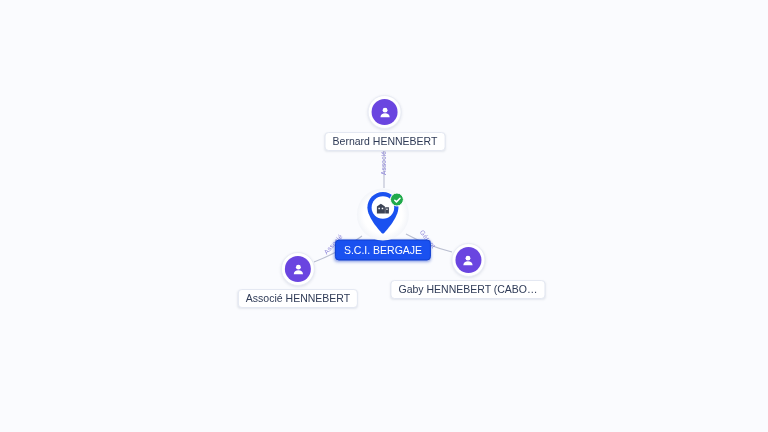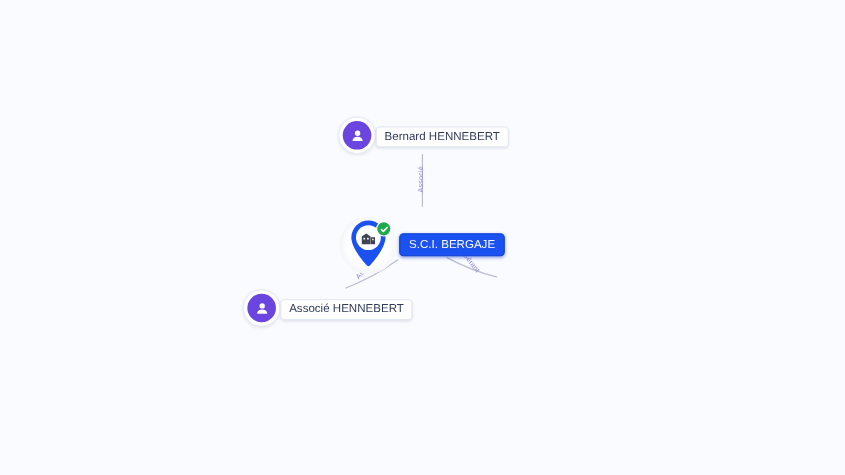--- a/index.html
+++ b/index.html
@@ -23,21 +23,21 @@
     left: 0; top: 0;
     width: 768px;
     height: 432px;
   }
 
   
   .node {
     position: absolute;
     transform: translate(-50%, -50%);
     display: flex;
-    flex-direction: row;
+    flex-direction: column;
     align-items: center;
   }
 
   
   .avatar-ring {
     width: 34px;
     height: 34px;
     border-radius: 50%;
     background: #ffffff;
     border: 1px solid #e9ecf5;
@@ -171,20 +171,31 @@
       <div class="avatar-disc">
         <svg width="15" height="15" viewBox="0 0 24 24" fill="#ffffff">
           <circle cx="12" cy="8.2" r="3.9"></circle>
           <path d="M4.6 19.4c0-4.1 3.3-6.2 7.4-6.2s7.4 2.1 7.4 6.2z"></path>
         </svg>
       </div>
     </div>
     <div class="chip">Associé HENNEBERT</div>
   </div>
 
+  <div class="node" style="left:468px; top:271px;">
+    <div class="avatar-ring">
+      <div class="avatar-disc">
+        <svg width="15" height="15" viewBox="0 0 24 24" fill="#ffffff">
+          <circle cx="12" cy="8.2" r="3.9"></circle>
+          <path d="M4.6 19.4c0-4.1 3.3-6.2 7.4-6.2s7.4 2.1 7.4 6.2z"></path>
+        </svg>
+      </div>
+    </div>
+    <div class="chip">Gaby HENNEBERT (CABO…</div>
+  </div>
 
   <div class="node" style="left:383px; top:224px;">
     <div class="pin-wrap">
       <div class="pin-halo"></div>
 
       <div class="pin">
         <svg width="38" height="46" viewBox="0 0 38 46">
           <path d="M19 1.5C10.4 1.5 3.5 8.4 3.5 17c0 9.6 11.4 22.4 14.2 25.4a1.8 1.8 0 0 0 2.6 0C23.1 39.4 34.5 26.6 34.5 17 34.5 8.4 27.6 1.5 19 1.5z" fill="#1a51f0"></path>
           <circle cx="19" cy="17" r="11.3" fill="#ffffff"></circle>
         </svg>

